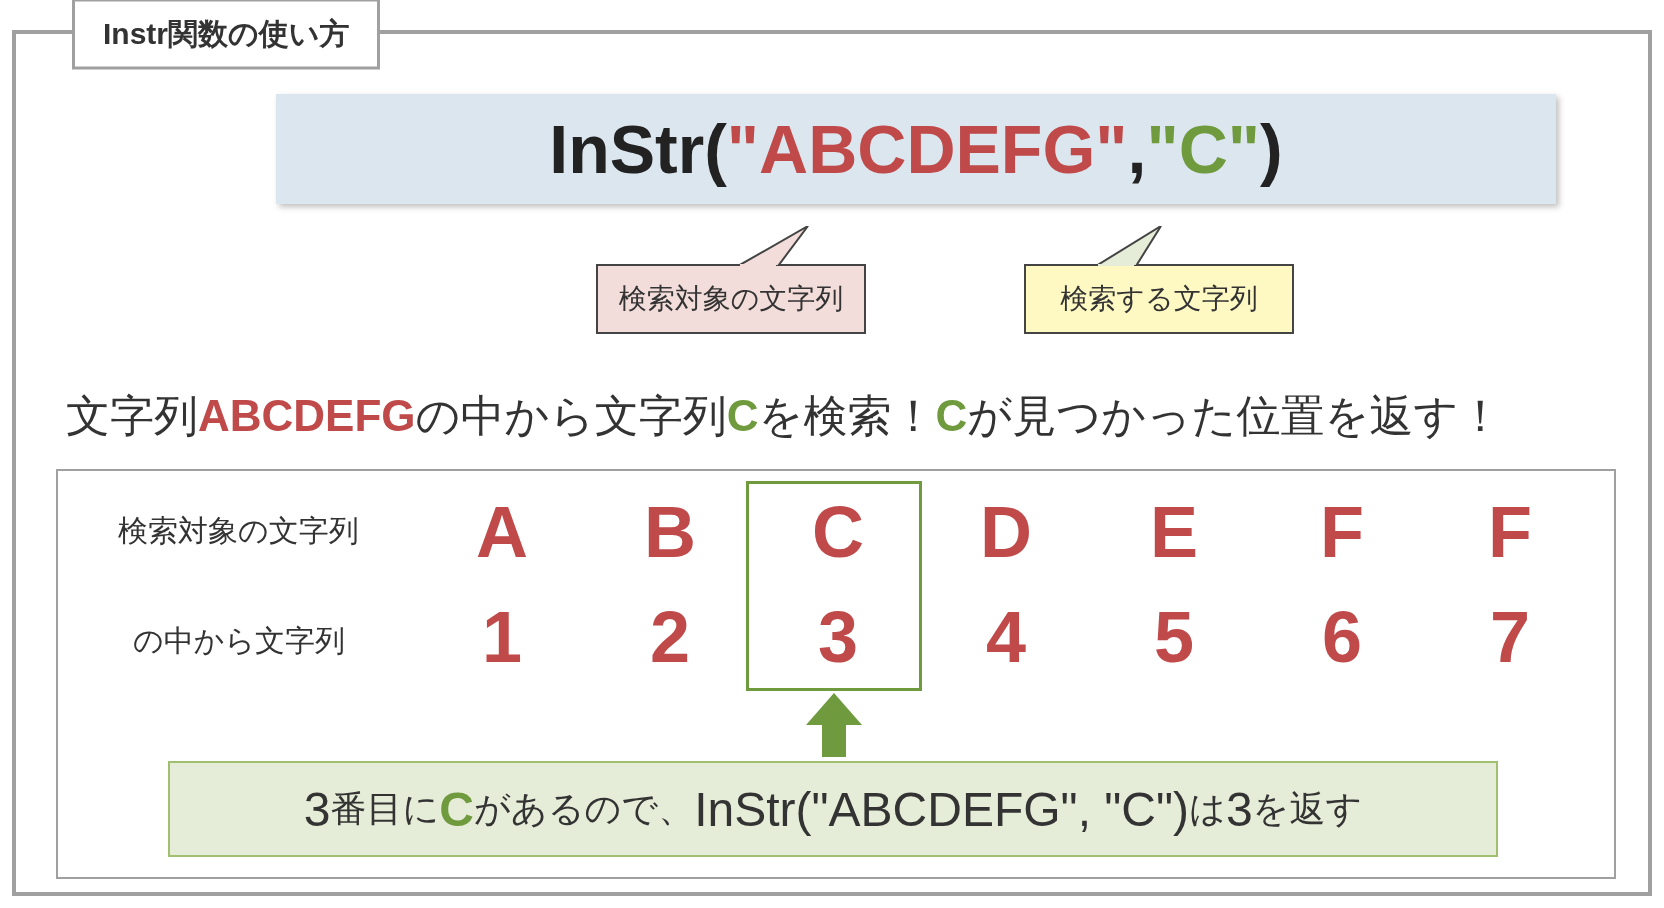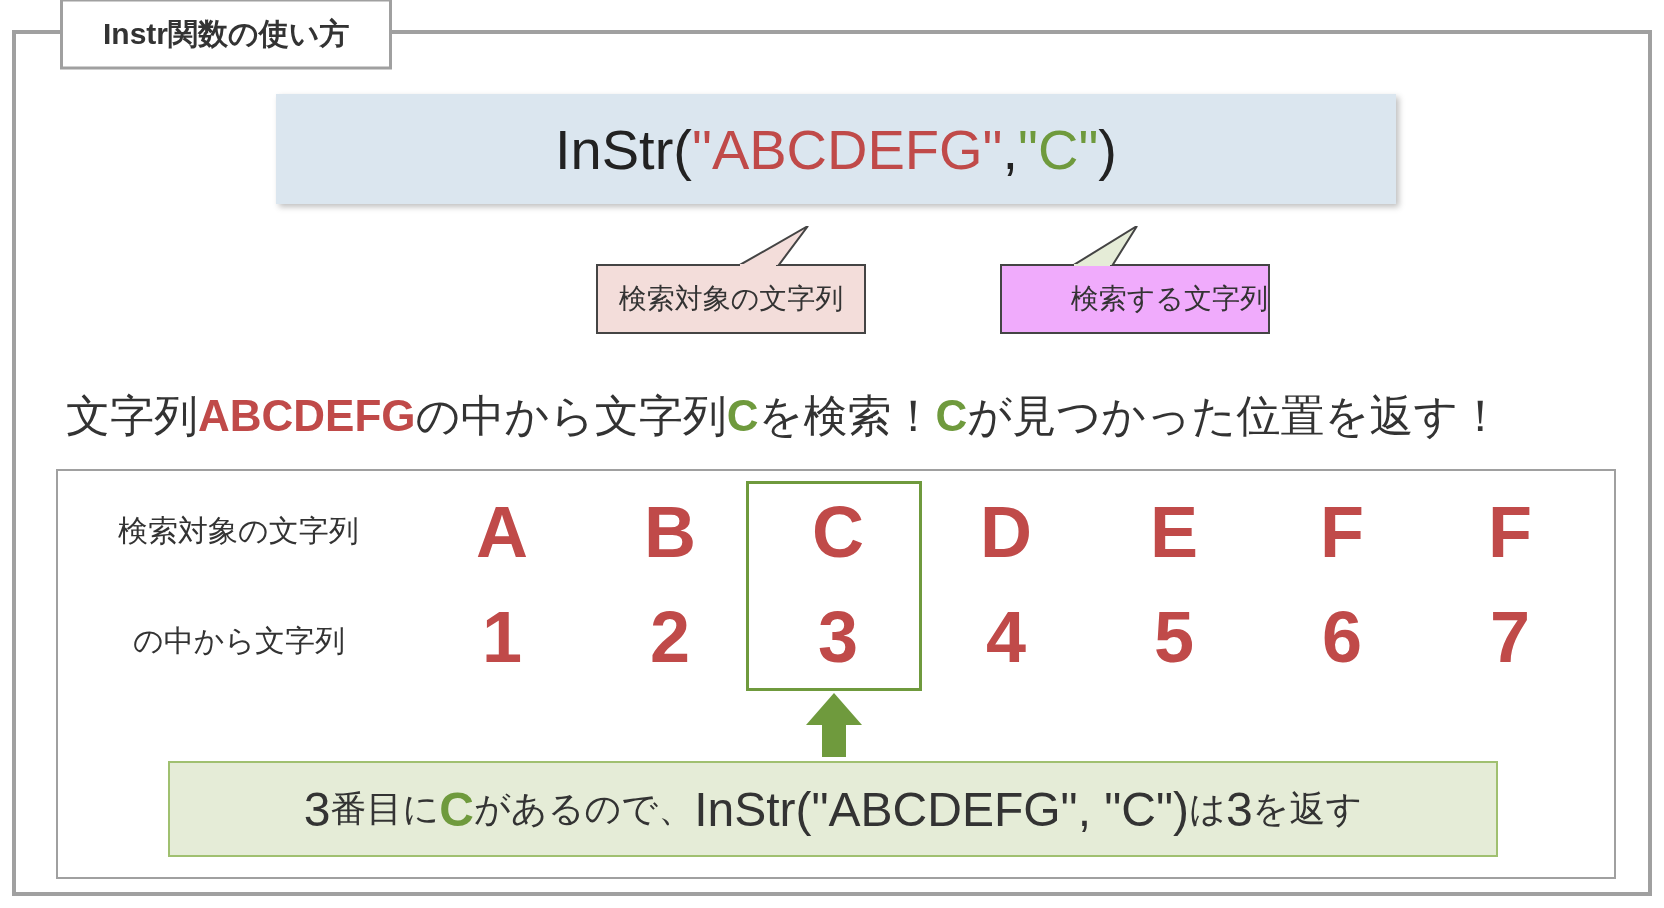--- a/index.html
+++ b/index.html
@@ -16,42 +16,42 @@
     position: absolute;
     left: 12px;
     top: 30px;
     width: 1640px;
     height: 866px;
     border: 4px solid #a0a0a0;
     background: #fff;
   }
   .title-box {
     position: absolute;
-    left: 44px;
+    left: 56px;
     top: 0px;
     transform: translateY(-50%);
     background: #ffffff;
     border: 3px solid #a0a0a0;
-    padding: 12px 40px;
+    padding: 12px 28px;
     font-weight: bold;
     font-size: 30px;
   }
   .code-box {
     position: absolute;
     left: 260px;
     top: 60px;
-    width: 1120px;
+    width: 1280px;
     height: 110px;
     background: #dbe6ef;
     display: flex;
     align-items: center;
     justify-content: center;
     font-family: Tahoma, Verdana, sans-serif;
-    font-weight: normal;
-    font-size: 56px;
+    font-weight: bold;
+    font-size: 68px;
     white-space: nowrap;
     box-shadow: 3px 3px 6px rgba(0,0,0,0.25);
   }
   .clr-black { color: #222; }
   .clr-red { color: #c04a49; }
   .clr-green { color: #6f9a3d; }
 
   
   .callout {
     position: absolute;
@@ -62,23 +62,22 @@
     display: flex;
     align-items: center;
     justify-content: center;
     font-size: 28px;
   }
   .callout-1 {
     left: 580px;
     background: #f3ddda;
   }
   .callout-2 {
-    left: 984px;
-    background: #f0abfc;
-    justify-content: flex-end;
+    left: 1008px;
+    background: #fef9c3;
   }
   .callout svg {
     position: absolute;
     top: -40px;
   }
 
   
   .explain {
     position: absolute;
     left: 50px;

